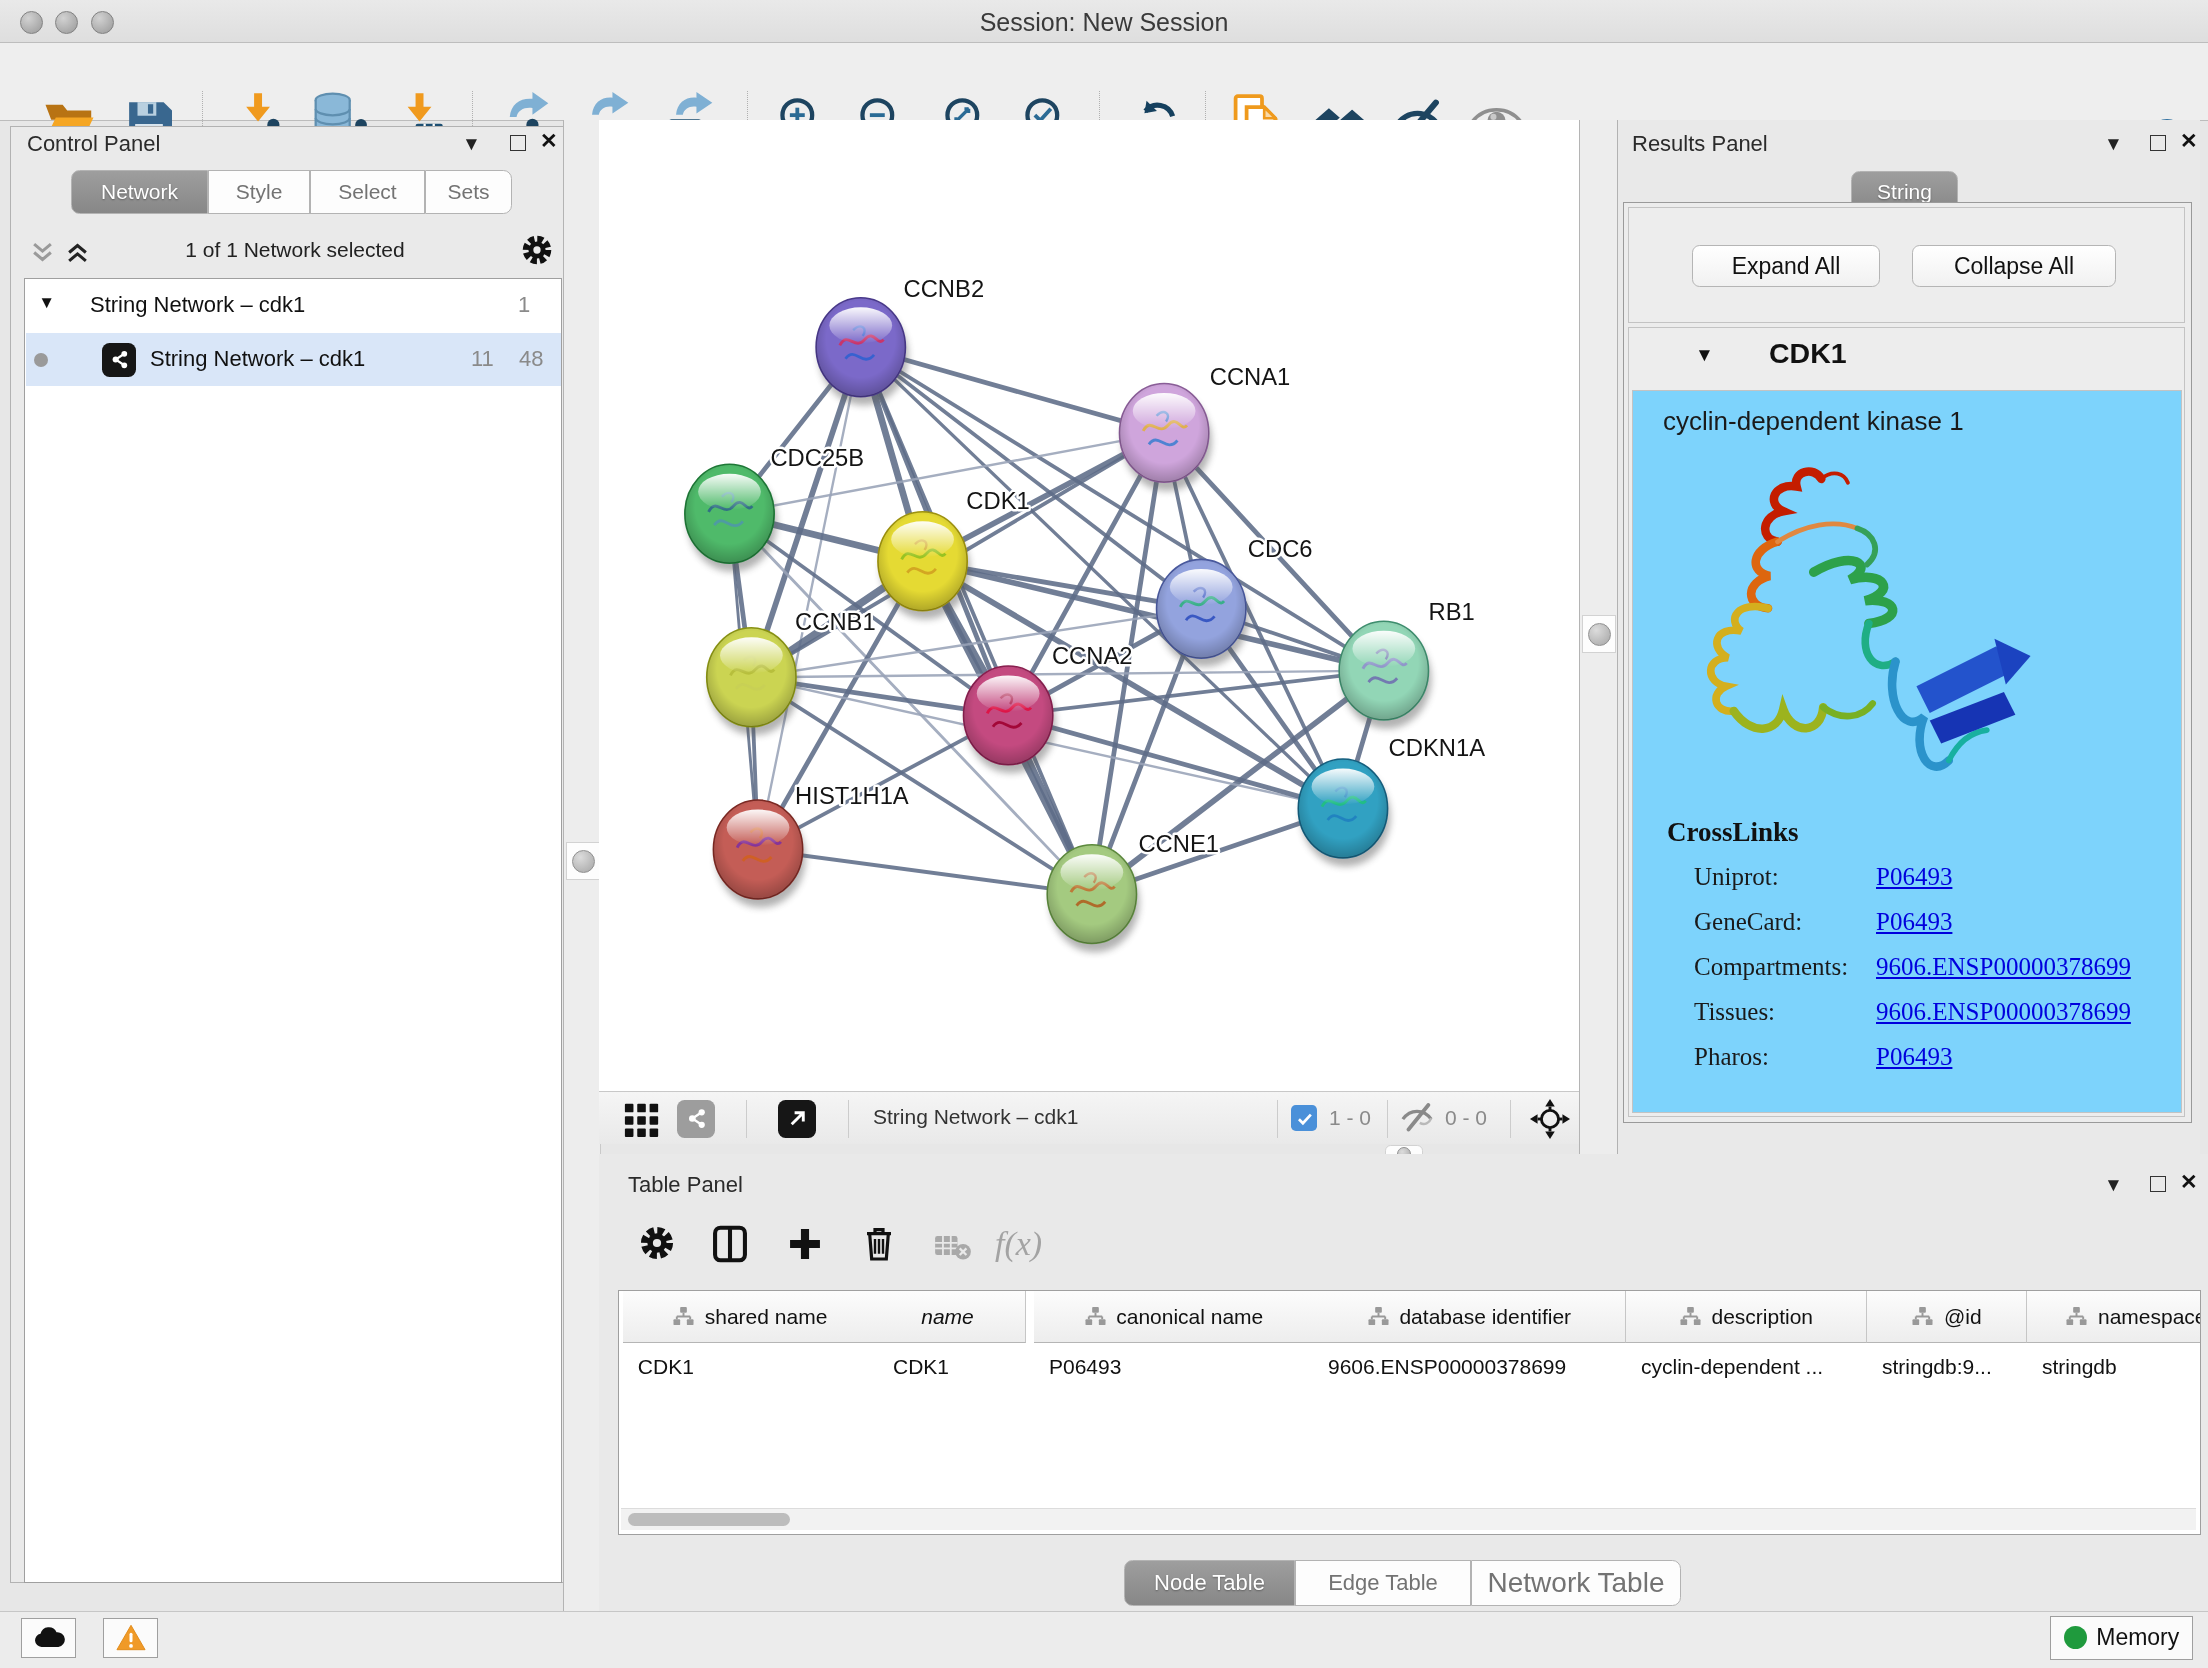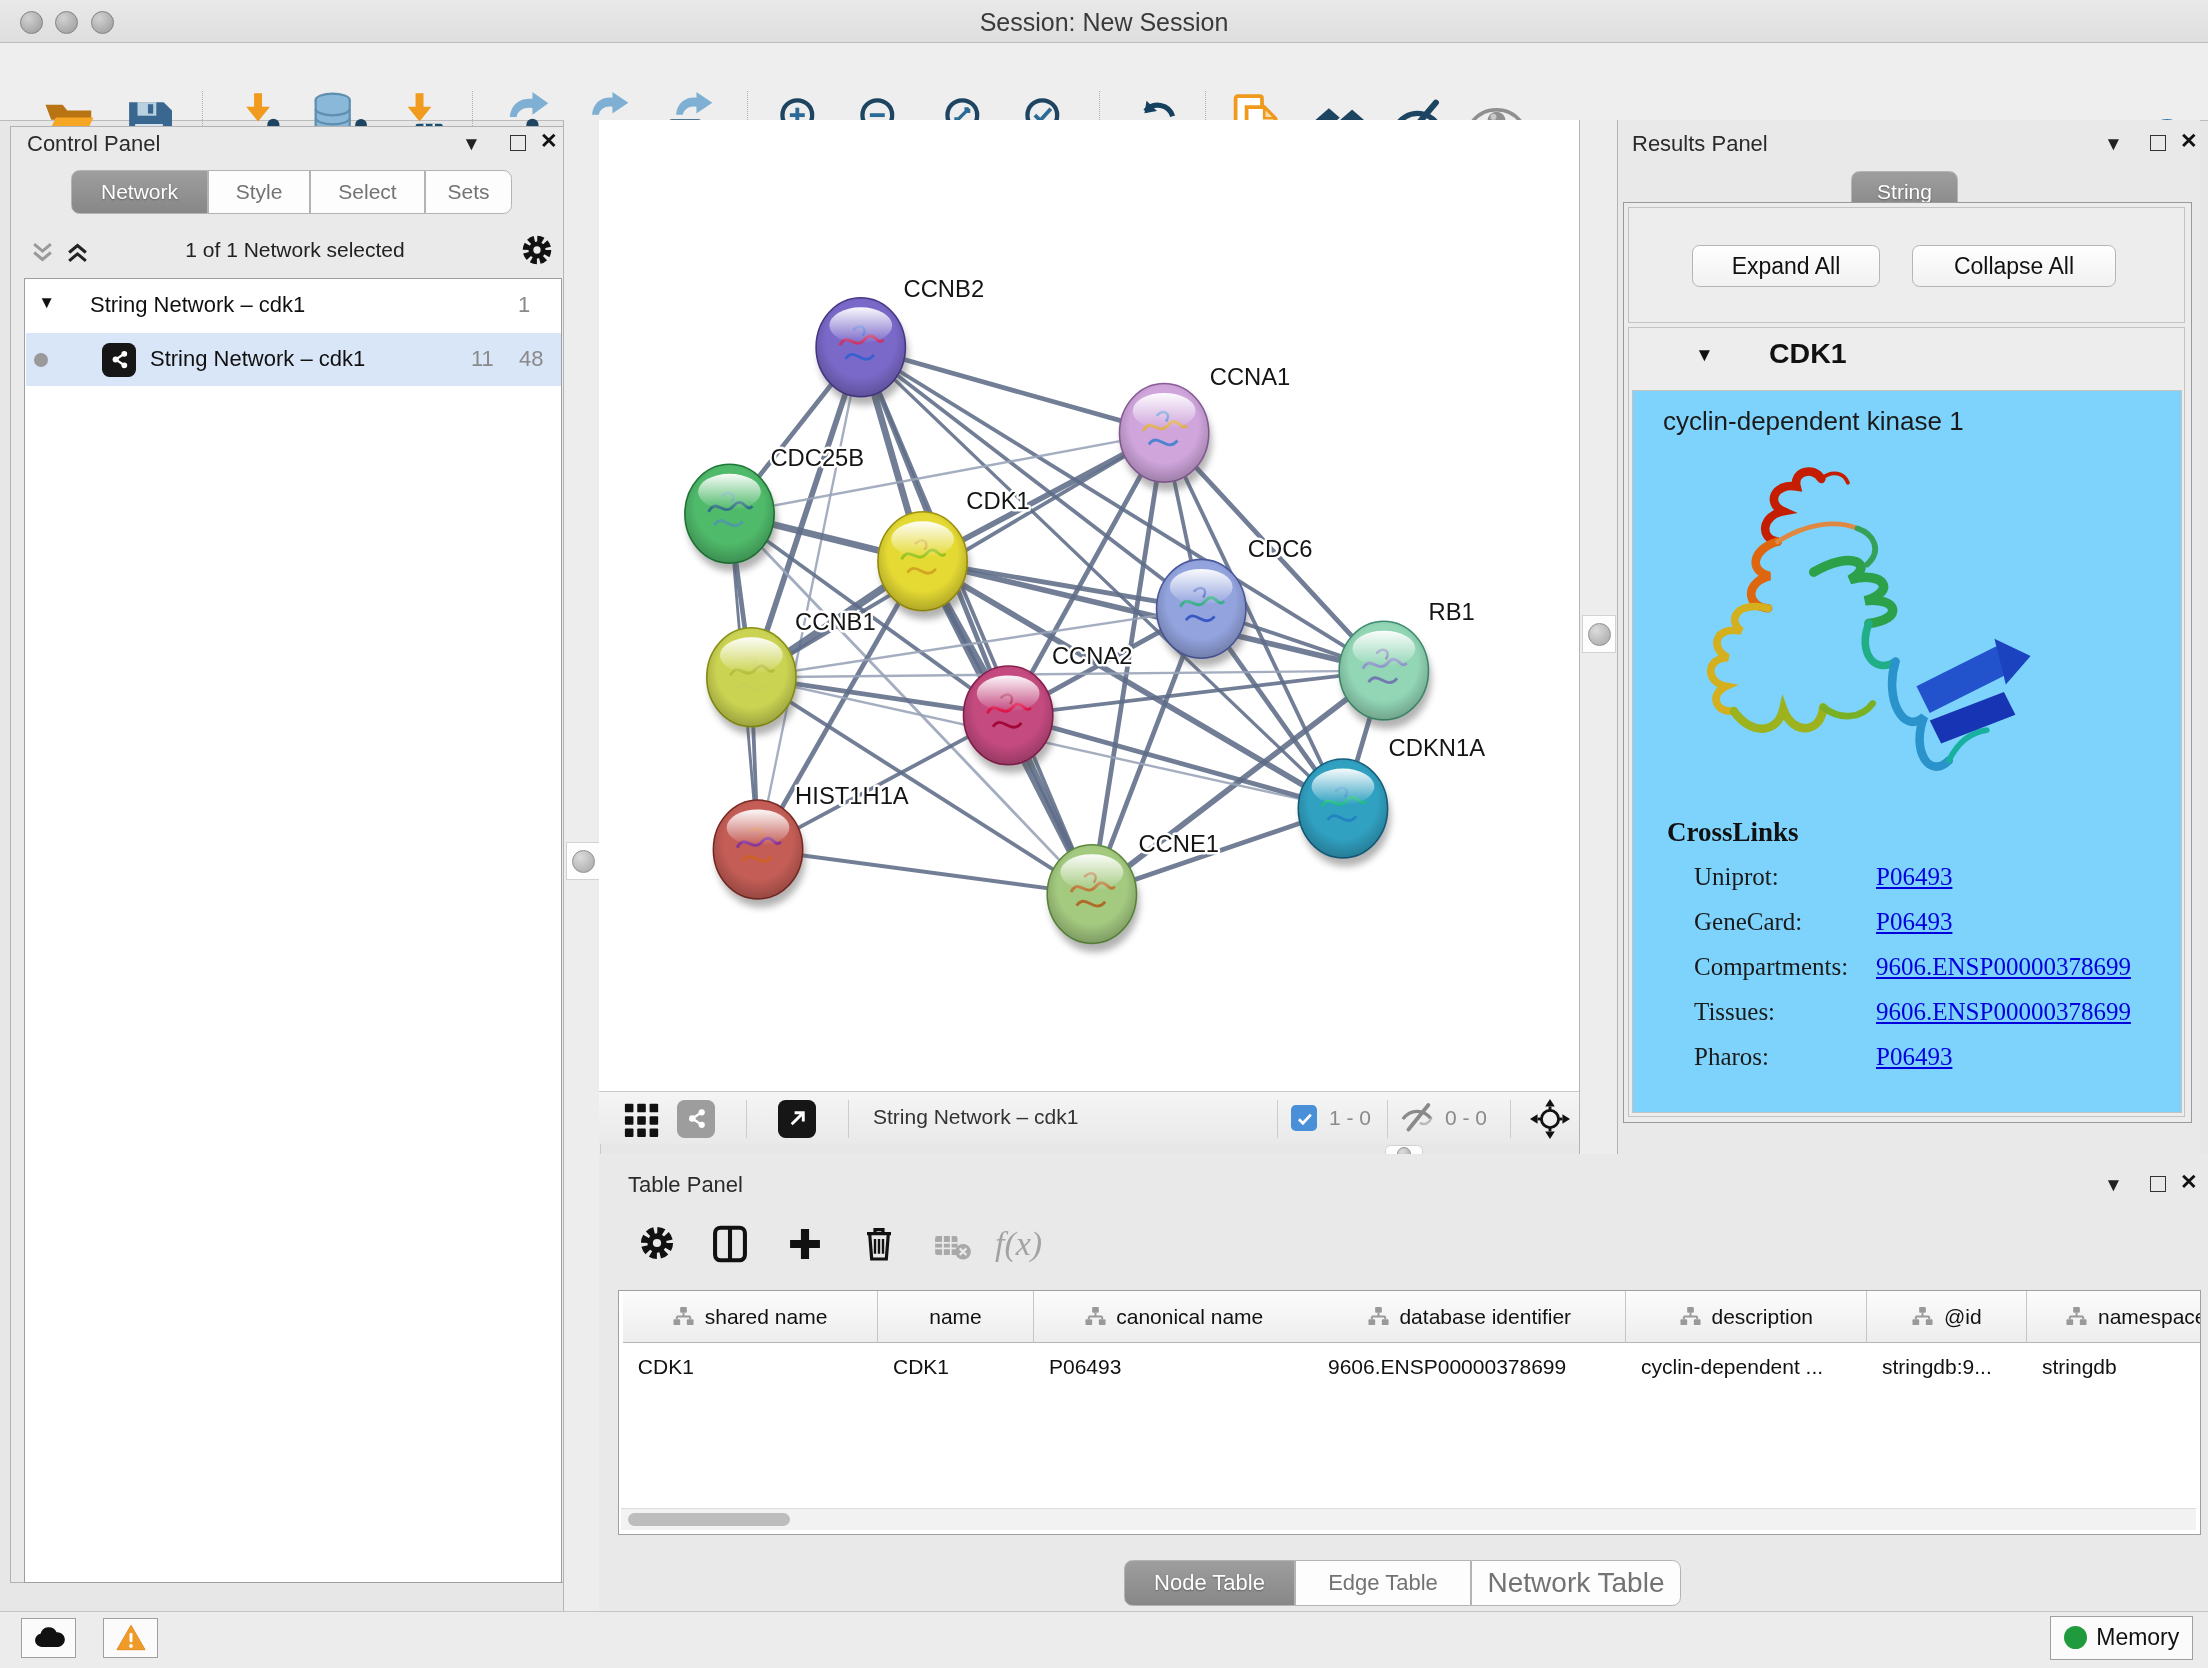--- a/index.html
+++ b/index.html
@@ -626,21 +626,21 @@
     <div id="tbl-head" style="position:absolute;left:0;top:0;width:100%;height:53px;">
         <div class="th" style="left: 3.8px; width: 255px;">
           <svg width="23" height="21" viewBox="0 0 24 22">
             <rect x="8.5" y="1" width="7" height="6" rx="1" fill="#999"></rect>
             <path d="M12 7v4M5 11h14M5 11v3M19 11v3" stroke="#999" stroke-width="2" fill="none"></path>
             <rect x="1.5" y="14" width="7" height="6" rx="1" fill="#999"></rect>
             <rect x="15.5" y="14" width="7" height="6" rx="1" fill="#999"></rect>
           </svg>
           <span>shared name</span>
         </div>
-        <div class="th" style="left: 259px; width: 156px;">
+        <div class="th" style="left: 251px; width: 156px; font-style: italic;">
           <span>name</span>
         </div>
         <div class="th" style="left: 415px; width: 280px;">
           <svg width="23" height="21" viewBox="0 0 24 22">
             <rect x="8.5" y="1" width="7" height="6" rx="1" fill="#999"></rect>
             <path d="M12 7v4M5 11h14M5 11v3M19 11v3" stroke="#999" stroke-width="2" fill="none"></path>
             <rect x="1.5" y="14" width="7" height="6" rx="1" fill="#999"></rect>
             <rect x="15.5" y="14" width="7" height="6" rx="1" fill="#999"></rect>
           </svg>
           <span>canonical name</span>

